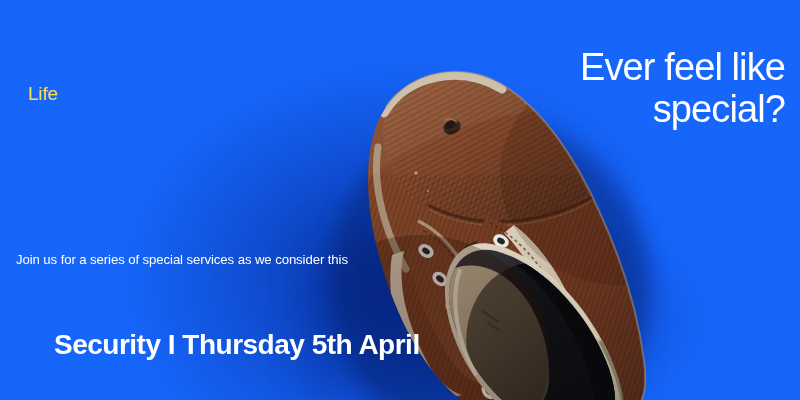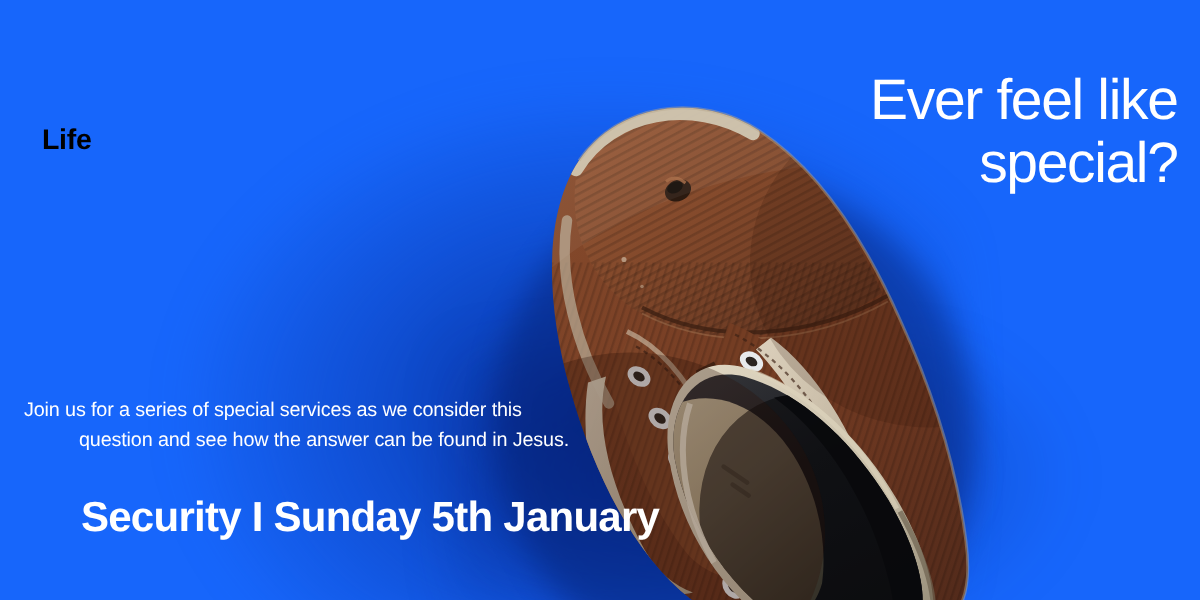--- a/index.html
+++ b/index.html
@@ -59,44 +59,44 @@
     height: 360px;
     pointer-events: none;
   }
   .shoe-wrap svg { display: block; overflow: visible; }
 
   
   .logo {
     position: absolute;
     left: 28px;
     top: 84px;
-    color: #000000;
+    color: #fde047;
     font-size: 19px;
-    font-weight: bold;
+    font-weight: normal;
     letter-spacing: -0.2px;
     line-height: 1;
   }
   .headline {
     position: absolute;
     right: 15px;
     top: 46px;
     width: 420px;
     text-align: right;
     color: #ffffff;
     font-size: 38px;
     font-weight: normal;
     line-height: 42px;
     letter-spacing: -0.9px;
   }
   .headline .hl-line { display: block; white-space: nowrap; }
 
   .body-copy {
     position: absolute;
     left: 16px;
-    top: 263px;
+    top: 250px;
     width: 400px;
     color: #ffffff;
     font-size: 13.2px;
     font-weight: normal;
     line-height: 20px;
     letter-spacing: -0.1px;
   }
   .body-copy .bc-line { display: block; }
   .bc-line.second { text-align: center; }
 
@@ -344,18 +344,17 @@
 
   <div class="logo">Life</div>
 
   <div class="headline">
     <span class="hl-line">Ever feel like</span>
     <span class="hl-line">special?</span>
   </div>
 
   <div class="body-copy">
     <span class="bc-line">Join us for a series of special services as we consider this</span>
-    <span class="bc-line second">question and see how the answer can be found in Jesus.</span>
   </div>
 
-  <div class="event-line">Security I Sunday 5th January</div>
+  <div class="event-line">Security I Thursday 5th April</div>
 
 </div>
 
 </body></html>

